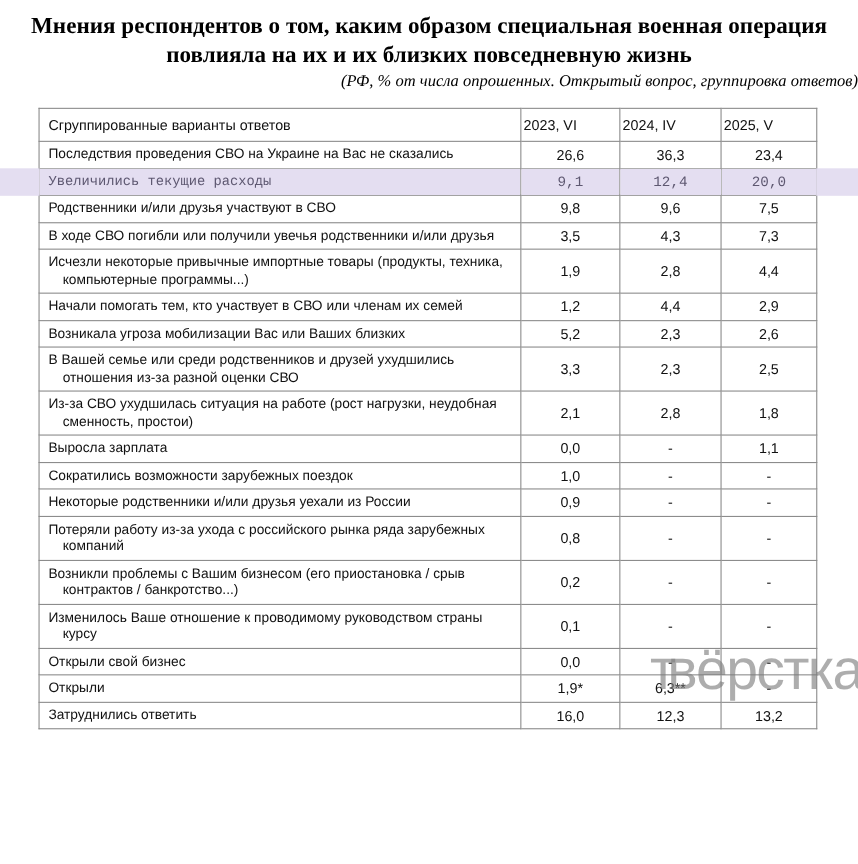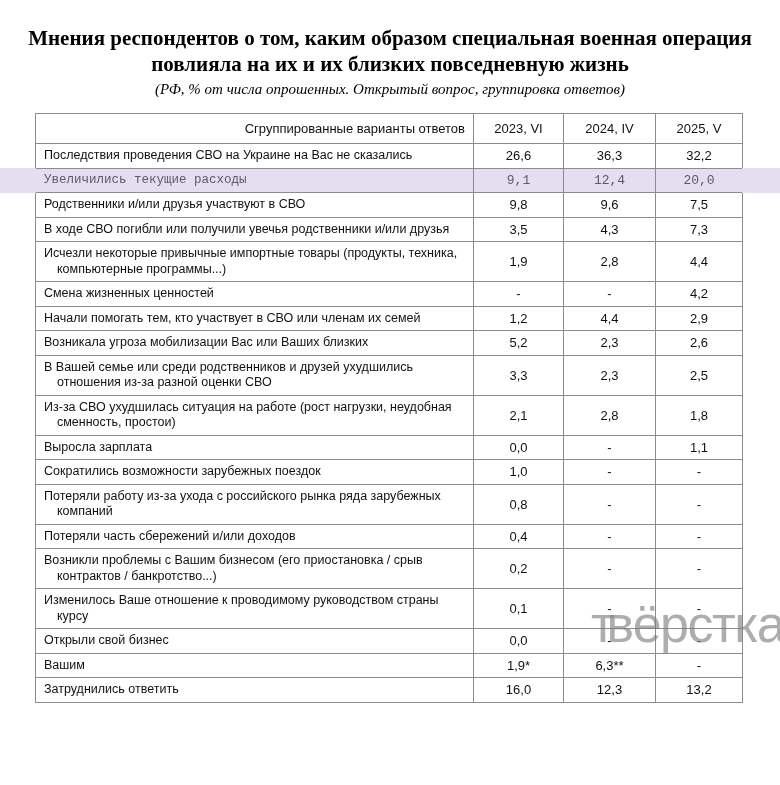--- a/index.html
+++ b/index.html
@@ -10,29 +10,29 @@
     overflow: hidden;
     font-family: "Liberation Sans", sans-serif;
   }
   .page-title {
     font-family: "Liberation Serif", serif;
     font-weight: 700;
     font-size: 21px;
     line-height: 26px;
     color: #000;
     text-align: center;
-    margin: 25px 28px 0 28px;
+    margin: 10px 28px 0 28px;
   }
   .page-subtitle {
     font-family: "Liberation Serif", serif;
     font-style: italic;
     font-size: 15px;
     line-height: 18px;
     color: #000;
-    text-align: center;
+    text-align: right;
     margin-top: 3px;
   }
   .table-wrap {
     position: relative;
     margin: 15px 0 0 35px;
     width: 707px;
   }
   table.results {
     border-collapse: collapse;
     table-layout: fixed;
@@ -44,24 +44,24 @@
   col.c-y3 { width: 87px; }
   th, td {
     border: 1px solid var(--border-c, #8c8c8c);
     color: #111;
     background-clip: padding-box;
   }
   th {
     font-weight: 400;
     font-size: 13px;
     padding: 7px 8px;
-    text-align: right;
+    text-align: left;
     white-space: nowrap;
   }
-  th.num { text-align: center; padding: 7px 2px; }
+  th.num { text-align: left; padding: 7px 2px; }
   td.lbl {
     font-size: 12.5px;
     line-height: 15.5px;
     padding: 4px 8px 4px 21px;
     text-indent: -13px;
     text-align: left;
   }
   td.val {
     font-size: 13px;
     text-align: center;
@@ -110,21 +110,21 @@
         <th class="num">2023, VI</th>
         <th class="num">2024, IV</th>
         <th class="num">2025, V</th>
       </tr>
     </thead>
     <tbody>
         <tr>
     <td class="lbl">Последствия проведения СВО на Украине на Вас не сказались</td>
     <td class="val">26,6</td>
     <td class="val">36,3</td>
-    <td class="val">32,2</td>
+    <td class="val">23,4</td>
   </tr>
         <tr class="hl">
     <td class="lbl">Увеличились текущие расходы</td>
     <td class="val">9,1</td>
     <td class="val">12,4</td>
     <td class="val">20,0</td>
   </tr>
         <tr>
     <td class="lbl">Родственники и/или друзья участвуют в СВО</td>
     <td class="val">9,8</td>
@@ -137,26 +137,20 @@
     <td class="val">4,3</td>
     <td class="val">7,3</td>
   </tr>
         <tr>
     <td class="lbl">Исчезли некоторые привычные импортные товары (продукты, техника, компьютерные программы...)</td>
     <td class="val">1,9</td>
     <td class="val">2,8</td>
     <td class="val">4,4</td>
   </tr>
         <tr>
-    <td class="lbl">Смена жизненных ценностей</td>
-    <td class="val">-</td>
-    <td class="val">-</td>
-    <td class="val">4,2</td>
-  </tr>
-        <tr>
     <td class="lbl">Начали помогать тем, кто участвует в СВО или членам их семей</td>
     <td class="val">1,2</td>
     <td class="val">4,4</td>
     <td class="val">2,9</td>
   </tr>
         <tr>
     <td class="lbl">Возникала угроза мобилизации Вас или Ваших близких</td>
     <td class="val">5,2</td>
     <td class="val">2,3</td>
     <td class="val">2,6</td>
@@ -179,51 +173,51 @@
     <td class="val">-</td>
     <td class="val">1,1</td>
   </tr>
         <tr>
     <td class="lbl">Сократились возможности зарубежных поездок</td>
     <td class="val">1,0</td>
     <td class="val">-</td>
     <td class="val">-</td>
   </tr>
         <tr>
+    <td class="lbl">Некоторые родственники и/или друзья уехали из России</td>
+    <td class="val">0,9</td>
+    <td class="val">-</td>
+    <td class="val">-</td>
+  </tr>
+        <tr>
     <td class="lbl">Потеряли работу из-за ухода с российского рынка ряда зарубежных компаний</td>
     <td class="val">0,8</td>
     <td class="val">-</td>
     <td class="val">-</td>
   </tr>
         <tr>
-    <td class="lbl">Потеряли часть сбережений и/или доходов</td>
-    <td class="val">0,4</td>
-    <td class="val">-</td>
-    <td class="val">-</td>
-  </tr>
-        <tr>
     <td class="lbl">Возникли проблемы с Вашим бизнесом (его приостановка / срыв контрактов / банкротство...)</td>
     <td class="val">0,2</td>
     <td class="val">-</td>
     <td class="val">-</td>
   </tr>
         <tr>
     <td class="lbl">Изменилось Ваше отношение к проводимому руководством страны курсу</td>
     <td class="val">0,1</td>
     <td class="val">-</td>
     <td class="val">-</td>
   </tr>
         <tr>
     <td class="lbl">Открыли свой бизнес</td>
     <td class="val">0,0</td>
     <td class="val">-</td>
     <td class="val">-</td>
   </tr>
         <tr>
-    <td class="lbl">Вашим</td>
+    <td class="lbl">Открыли</td>
     <td class="val">1,9*</td>
     <td class="val">6,3**</td>
     <td class="val">-</td>
   </tr>
         <tr>
     <td class="lbl">Затруднились ответить</td>
     <td class="val">16,0</td>
     <td class="val">12,3</td>
     <td class="val">13,2</td>
   </tr>

